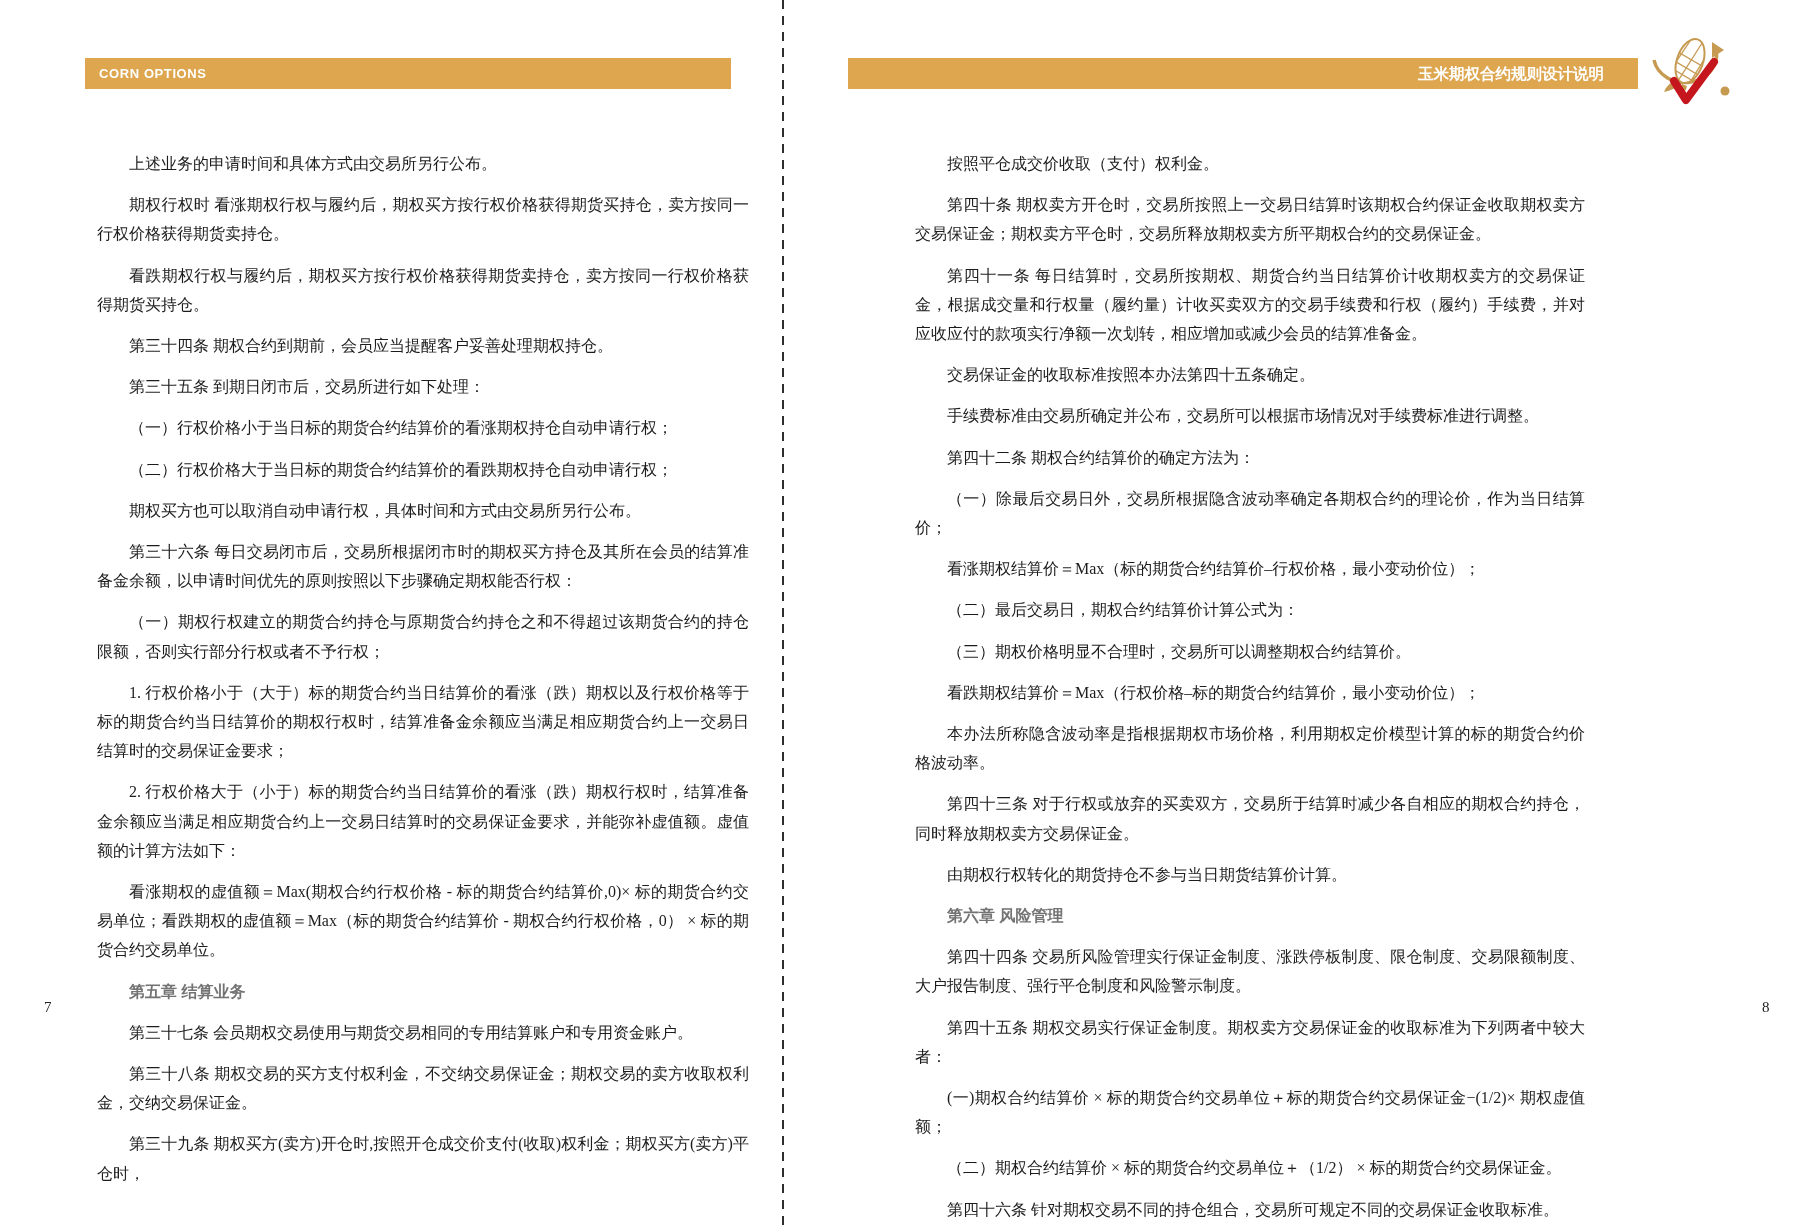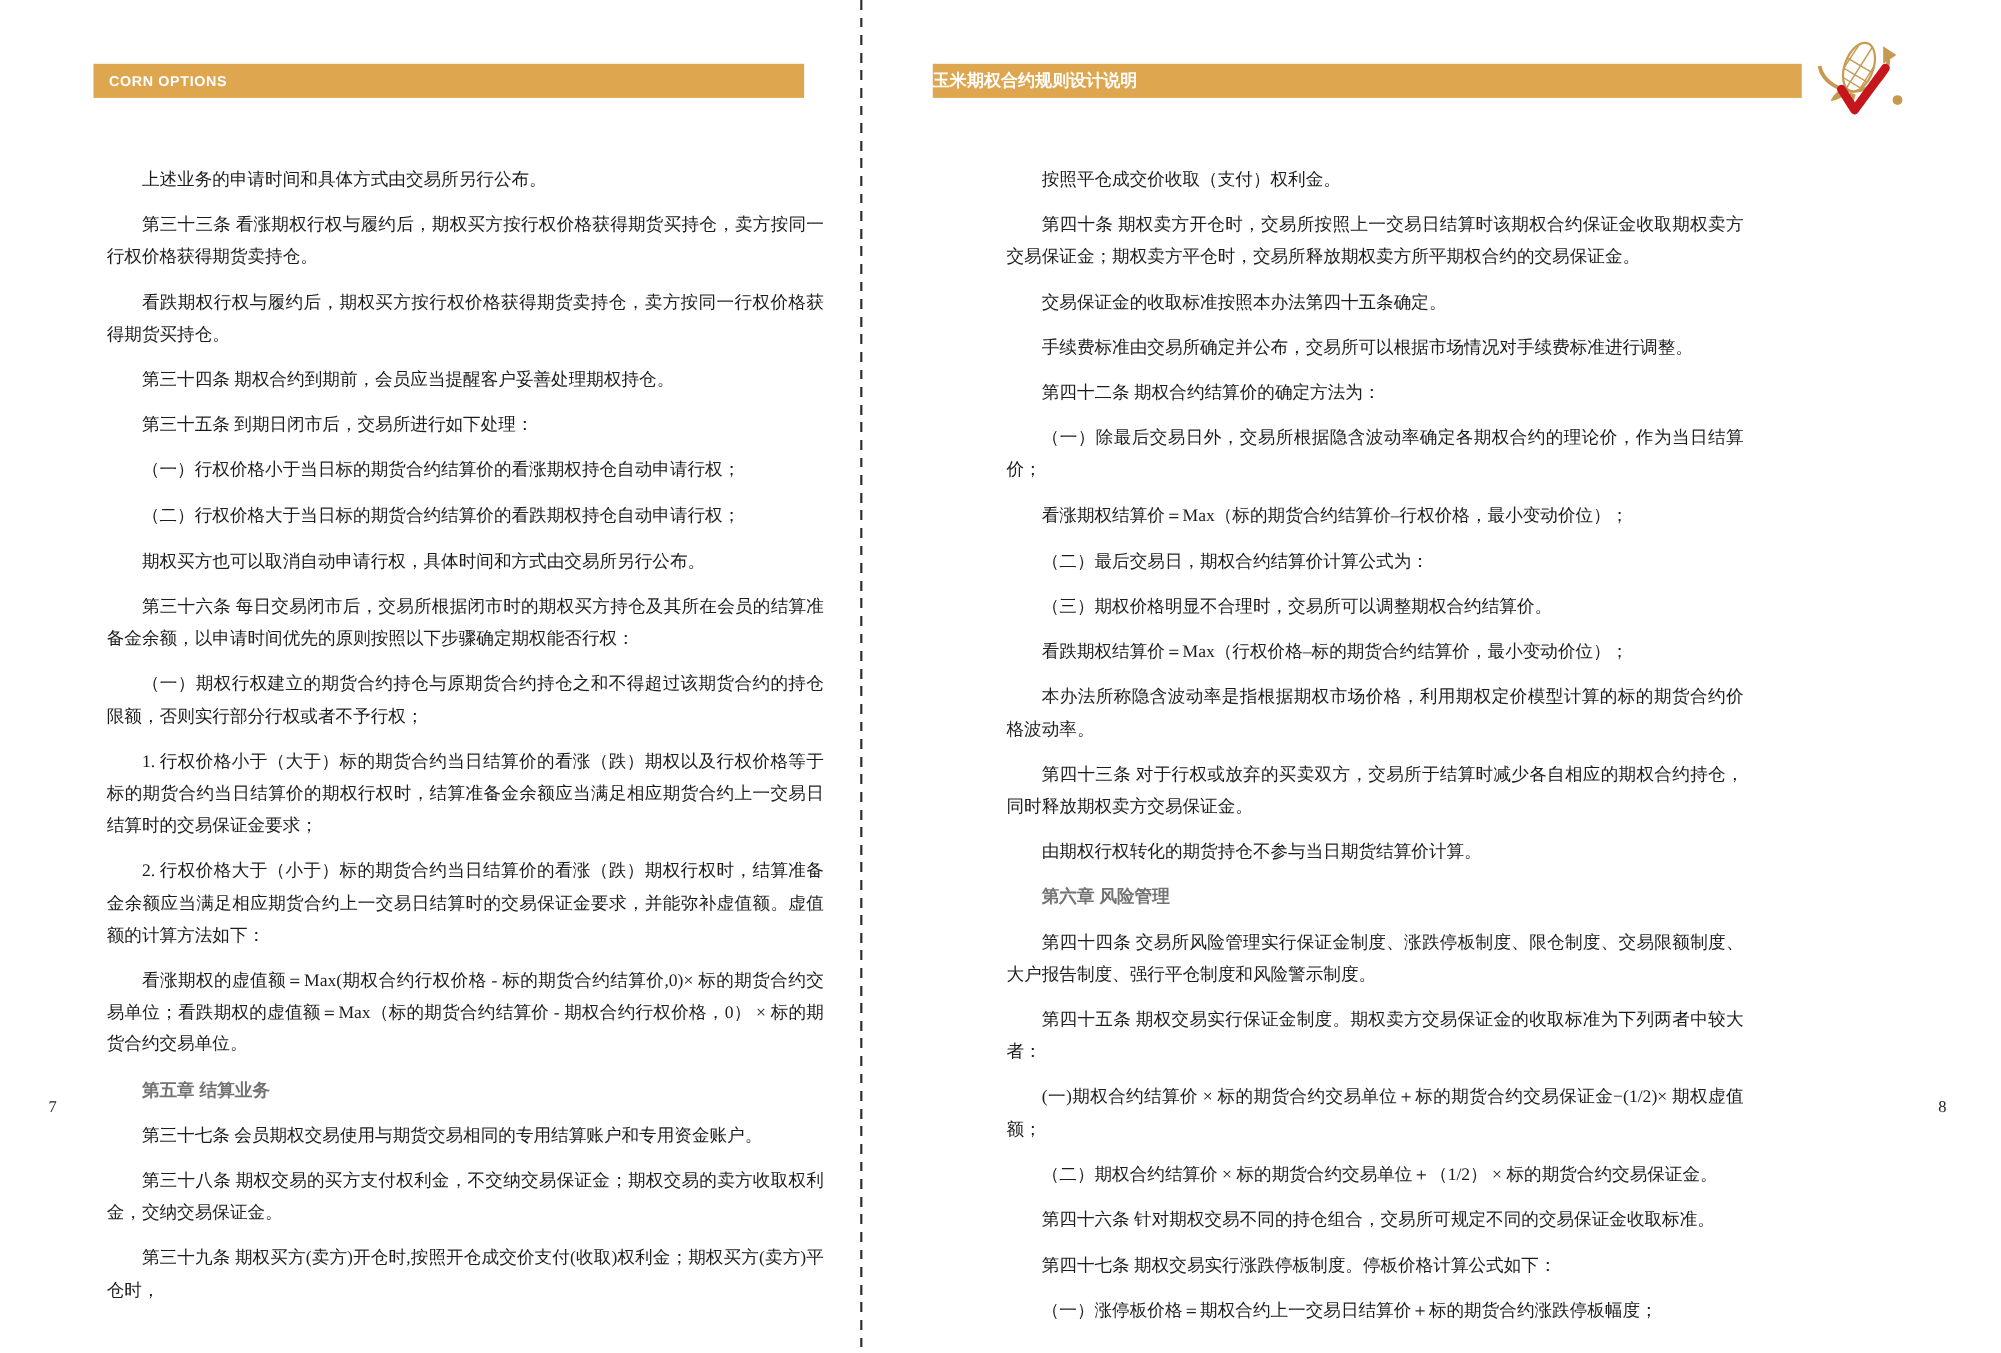--- a/index.html
+++ b/index.html
@@ -15,21 +15,21 @@
   
   .goldbar{position:absolute;top:58px;height:31px;background:#dda64f;}
   .bar-left{left:85px;width:646px;}
   .bar-left .bar-label{
     display:block;font-family:"Liberation Sans","DejaVu Sans",sans-serif;
     font-weight:700;font-size:13px;letter-spacing:.6px;color:#ffffff;
     line-height:31px;padding-left:14px;
   }
   .bar-right{left:848px;width:790px;}
   .bar-right .bar-label{
-    display:block;text-align:left;font-family:"Liberation Sans","DejaVu Sans",sans-serif;
+    display:block;text-align:right;font-family:"Liberation Sans","DejaVu Sans",sans-serif;
     font-weight:700;font-size:15.5px;color:#ffffff;line-height:31px;padding-right:34px;
   }
   
   .logo{position:absolute;left:1638px;top:34px;width:100px;height:74px;}
   
   .col{position:absolute;top:137px;font-size:16px;line-height:29.2px;text-align:justify;}
   .col-left{left:85px;width:676px;}
   .col-right{left:903px;width:694px;}
   .col p{margin:12px;text-indent:2em;}
   .col p.chapter{
@@ -46,21 +46,21 @@
 
 <div>
 
   <div>
     <div class="goldbar bar-left">
       <span class="bar-label">CORN OPTIONS</span>
     </div>
 
     <div class="col col-left">
       <p>上述业务的申请时间和具体方式由交易所另行公布。</p>
-      <p>第三十三条 看涨期权行权与履约后，期权买方按行权价格获得期货买持仓，卖方按同一行权价格获得期货卖持仓。</p>
+      <p>期权行权时 看涨期权行权与履约后，期权买方按行权价格获得期货买持仓，卖方按同一行权价格获得期货卖持仓。</p>
       <p>看跌期权行权与履约后，期权买方按行权价格获得期货卖持仓，卖方按同一行权价格获得期货买持仓。</p>
       <p>第三十四条 期权合约到期前，会员应当提醒客户妥善处理期权持仓。</p>
       <p>第三十五条 到期日闭市后，交易所进行如下处理：</p>
       <p>（一）行权价格小于当日标的期货合约结算价的看涨期权持仓自动申请行权；</p>
       <p>（二）行权价格大于当日标的期货合约结算价的看跌期权持仓自动申请行权；</p>
       <p>期权买方也可以取消自动申请行权，具体时间和方式由交易所另行公布。</p>
       <p>第三十六条 每日交易闭市后，交易所根据闭市时的期权买方持仓及其所在会员的结算准备金余额，以申请时间优先的原则按照以下步骤确定期权能否行权：</p>
       <p>（一）期权行权建立的期货合约持仓与原期货合约持仓之和不得超过该期货合约的持仓限额，否则实行部分行权或者不予行权；</p>
       <p>1. 行权价格小于（大于）标的期货合约当日结算价的看涨（跌）期权以及行权价格等于标的期货合约当日结算价的期权行权时，结算准备金余额应当满足相应期货合约上一交易日结算时的交易保证金要求；</p>
       <p>2. 行权价格大于（小于）标的期货合约当日结算价的看涨（跌）期权行权时，结算准备金余额应当满足相应期货合约上一交易日结算时的交易保证金要求，并能弥补虚值额。虚值额的计算方法如下：</p>
@@ -106,20 +106,21 @@
         <path d="M40 46 q-10 2 -14 12 q10 -2 16 -8 z" fill="#c79a52"></path>
         <path d="M44 50 q-4 8 -2 14 q6 -6 7 -12 z" fill="#c79a52"></path>
 
         <path d="M36 47 L48 66 L76 28" fill="none" stroke="#c4161c" stroke-width="8" stroke-linecap="round" stroke-linejoin="round"></path>
       </svg>
     </div>
 
     <div class="col col-right">
       <p>按照平仓成交价收取（支付）权利金。</p>
       <p>第四十条 期权卖方开仓时，交易所按照上一交易日结算时该期权合约保证金收取期权卖方交易保证金；期权卖方平仓时，交易所释放期权卖方所平期权合约的交易保证金。</p>
+      <p>第四十一条 每日结算时，交易所按期权、期货合约当日结算价计收期权卖方的交易保证金，根据成交量和行权量（履约量）计收买卖双方的交易手续费和行权（履约）手续费，并对应收应付的款项实行净额一次划转，相应增加或减少会员的结算准备金。</p>
       <p>交易保证金的收取标准按照本办法第四十五条确定。</p>
       <p>手续费标准由交易所确定并公布，交易所可以根据市场情况对手续费标准进行调整。</p>
       <p>第四十二条 期权合约结算价的确定方法为：</p>
       <p>（一）除最后交易日外，交易所根据隐含波动率确定各期权合约的理论价，作为当日结算价；</p>
       <p>看涨期权结算价＝Max（标的期货合约结算价–行权价格，最小变动价位）；</p>
       <p>（二）最后交易日，期权合约结算价计算公式为：</p>
       <p>（三）期权价格明显不合理时，交易所可以调整期权合约结算价。</p>
       <p>看跌期权结算价＝Max（行权价格–标的期货合约结算价，最小变动价位）；</p>
       <p>本办法所称隐含波动率是指根据期权市场价格，利用期权定价模型计算的标的期货合约价格波动率。</p>
       <p>第四十三条 对于行权或放弃的买卖双方，交易所于结算时减少各自相应的期权合约持仓，同时释放期权卖方交易保证金。</p>

